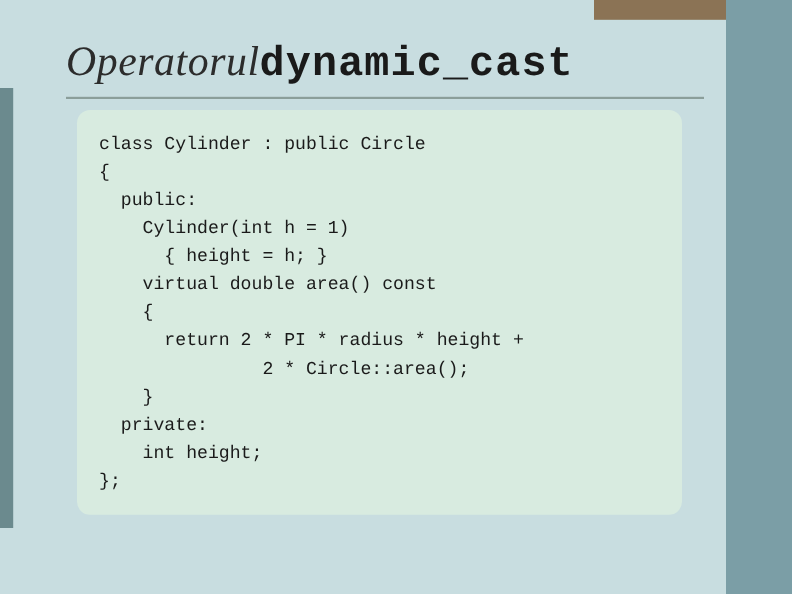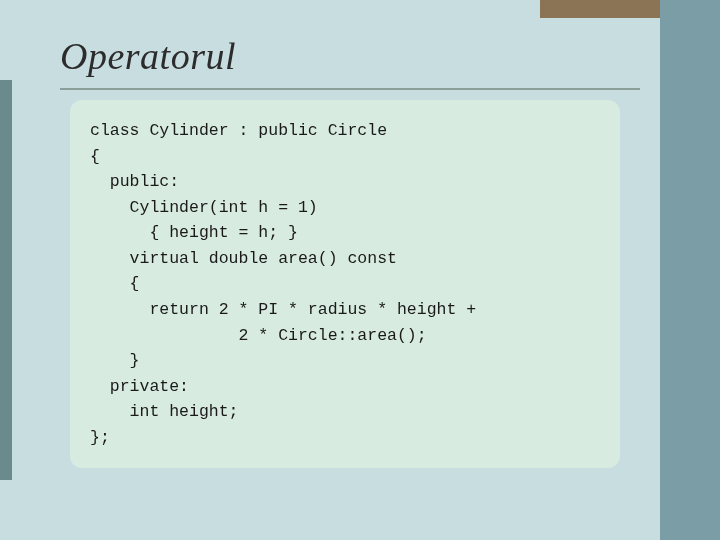--- a/index.html
+++ b/index.html
@@ -97,20 +97,21 @@
   </style>
 </head>
 <body>
 
 <div class="slide">
   <div class="top-bar"></div>
   <div class="left-bar"></div>
 
   <div class="title-area">
     <span class="title-normal">Operatorul </span>
+    <span class="title-code">dynamic_cast</span>
   </div>
 
   <div class="divider-line"></div>
 
   <div class="code-block">
     <pre class="code-text">class Cylinder : public Circle
 {
   public:
     Cylinder(int h = 1)
       { height = h; }

